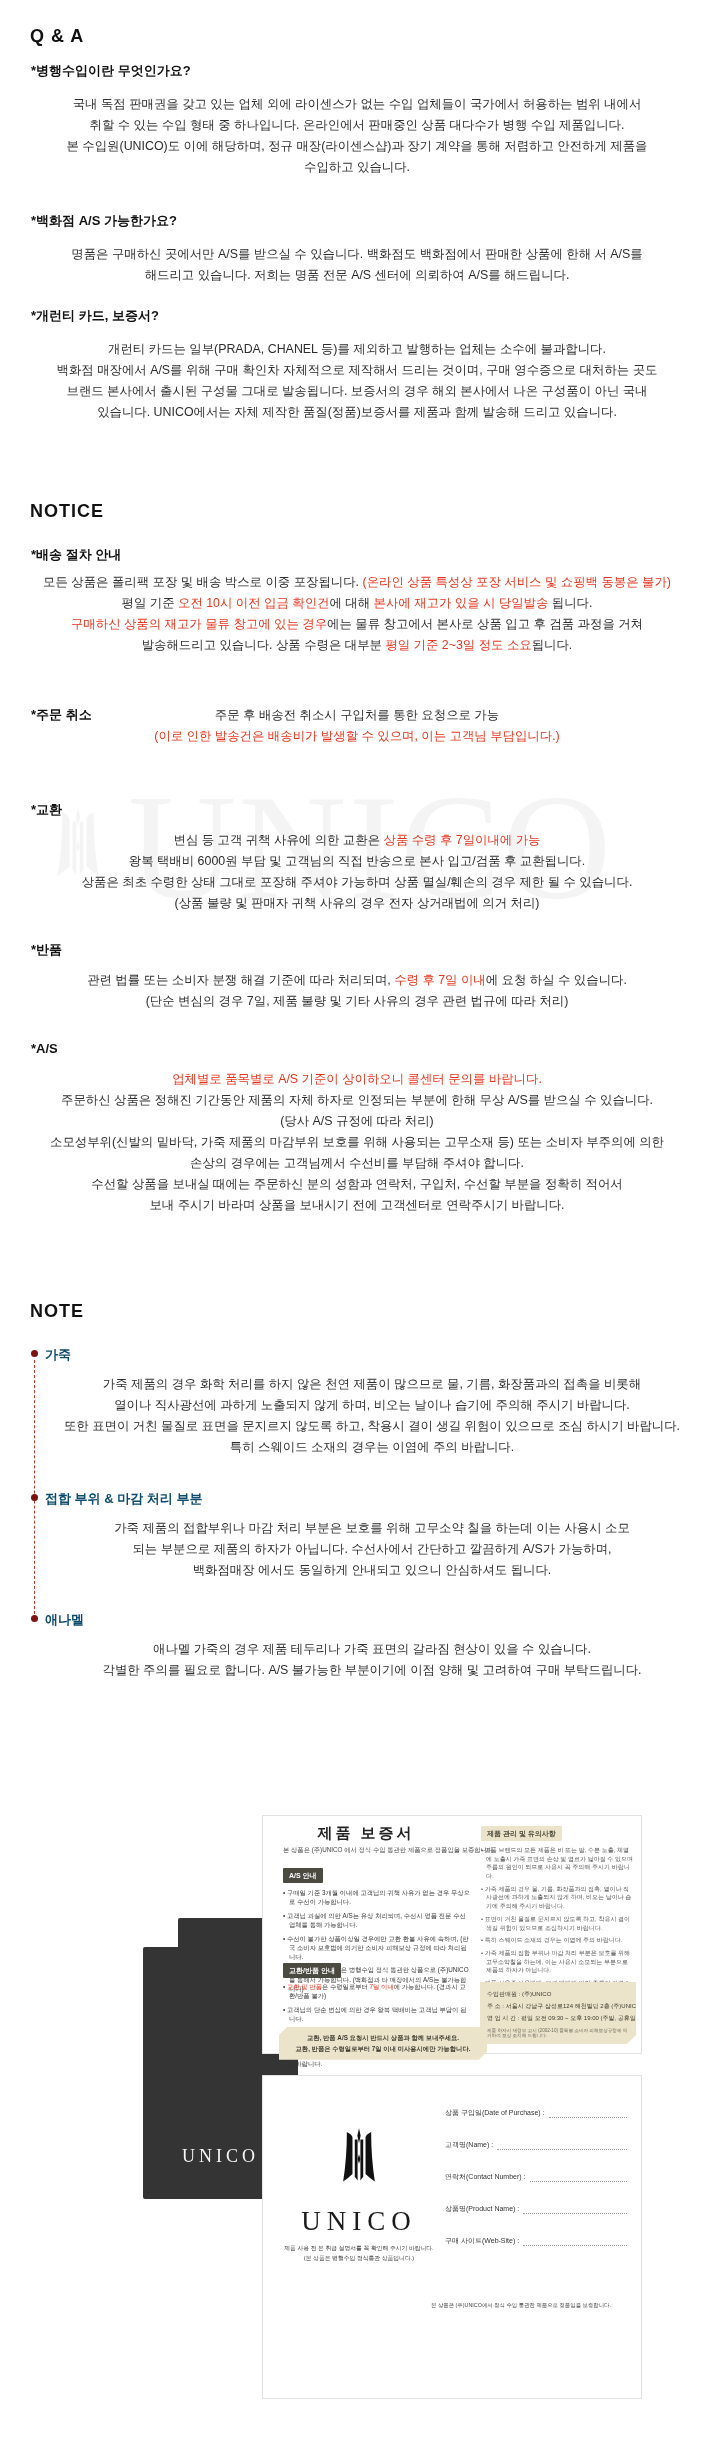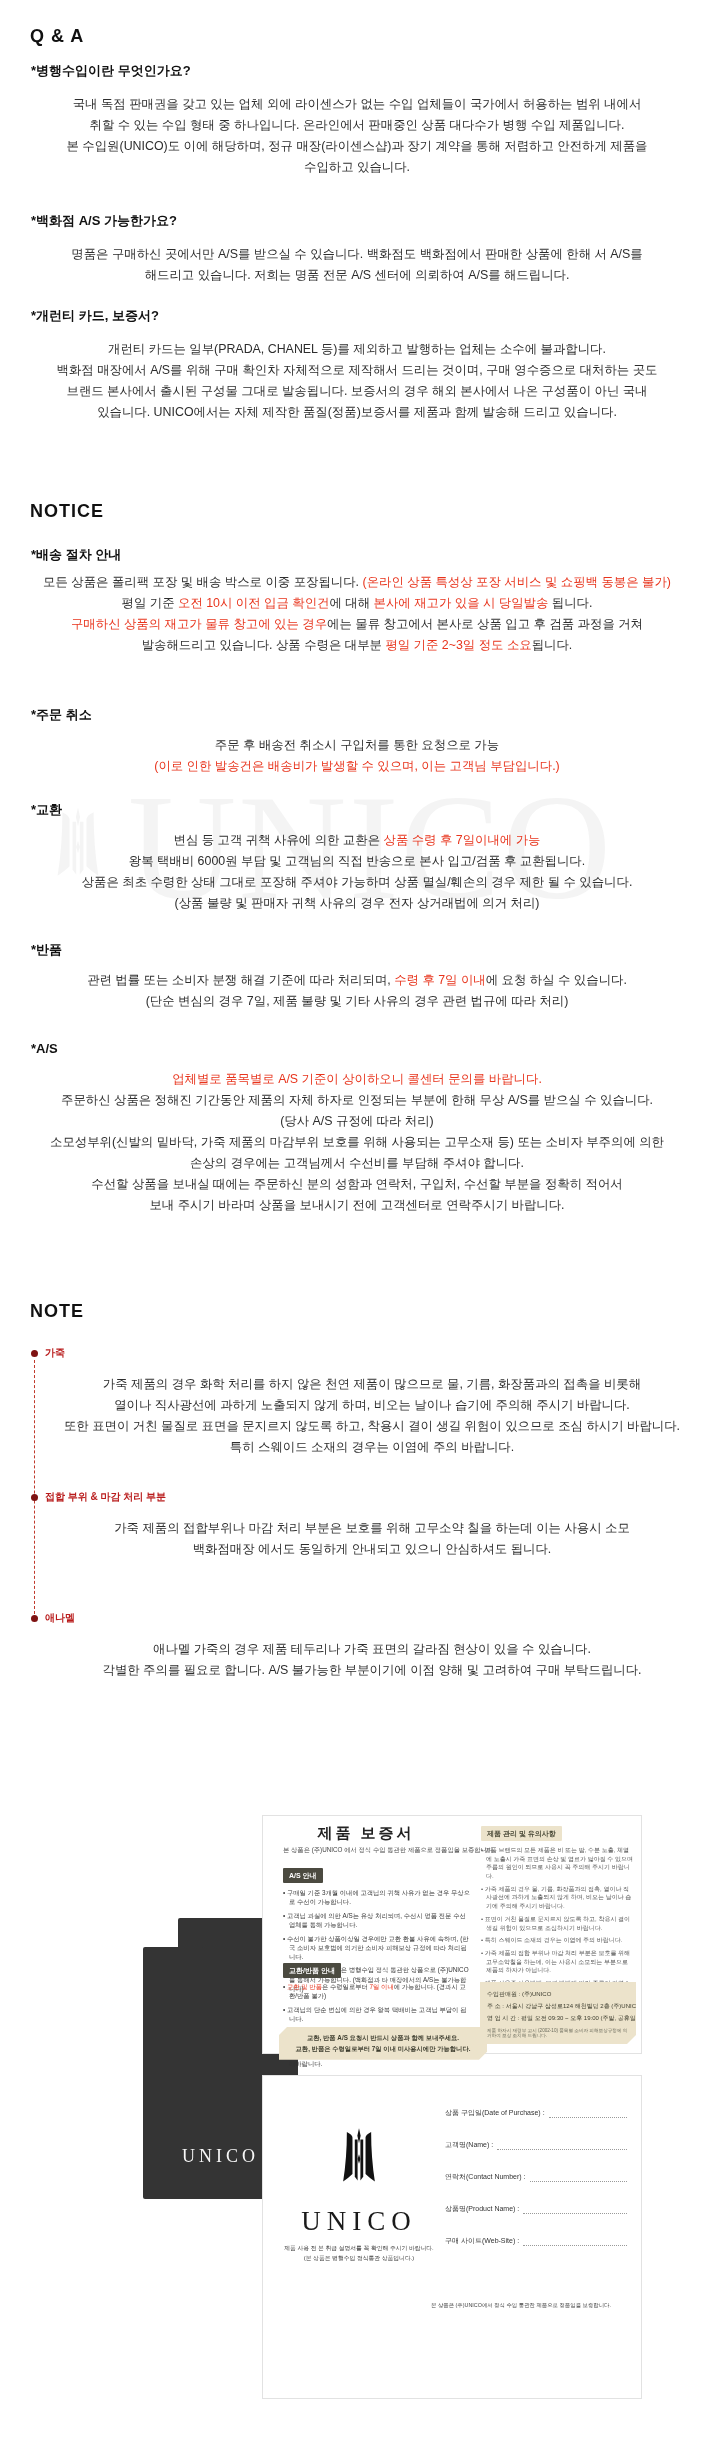--- a/index.html
+++ b/index.html
@@ -9,21 +9,21 @@
   .sec-heading{position:absolute;left:30px;font-size:18px;font-weight:600;letter-spacing:1px;color:#111;margin:0;}
   
   .q-title{position:absolute;left:31px;font-size:13px;font-weight:700;color:#111;}
   
   .body-lines{position:absolute;left:37px;width:640px;}
   .body-lines .line{font-size:12.4px;line-height:21px;color:#2d2d2d;white-space:nowrap;text-align:center;}
   span.k{color:inherit;}
   span.r{color:var(--red);}
   
   .note-dot{position:absolute;left:31px;width:7px;height:7px;border-radius:50%;background:#7e1212;}
-  .note-title{position:absolute;left:45px;font-size:10px;font-weight:700;color:#b91c1c;}
+  .note-title{position:absolute;left:45px;font-size:13px;font-weight:700;color:#0c4a6e;}
   .note-lines{left:52px;}
   .dash-line{position:absolute;left:34px;width:0;border-left:1px dashed #c0392b;}
   
   .watermark{position:absolute;left:42px;top:742px;display:flex;align-items:center;gap:14px;color:rgba(40,40,40,0.05);z-index:0;}
   .watermark .wm-text{font-family:"Liberation Serif","DejaVu Serif",serif;font-size:150px;line-height:210px;letter-spacing:2px;}
   .content{position:relative;z-index:1;}
   
   .card{position:absolute;background:#fff;border:1px solid #e2e2e2;}
   .wr-title{position:absolute;left:0;top:8px;width:206px;text-align:center;font-size:15px;font-weight:700;letter-spacing:3px;color:#222;}
   .wr-sub{position:absolute;left:20px;top:30px;font-size:6.3px;color:#444;}
@@ -95,21 +95,21 @@
 
   <h2 class="sec-heading" style="top:501px">NOTICE</h2>
   <div class="q-title" style="top:546px">*배송 절차 안내</div>
   <div class="body-lines" style="top:572px">
       <div class="line"><span class="k">모든 상품은 폴리팩 포장 및 배송 박스로 이중 포장됩니다. </span><span class="r">(온라인 상품 특성상 포장 서비스 및 쇼핑백 동봉은 불가)</span></div>
       <div class="line"><span class="k">평일 기준 </span><span class="r">오전 10시 이전 입금 확인건</span><span class="k">에 대해 </span><span class="r">본사에 재고가 있을 시 당일발송</span><span class="k"> 됩니다.</span></div>
       <div class="line"><span class="r">구매하신 상품의 재고가 물류 창고에 있는 경우</span><span class="k">에는 물류 창고에서 본사로 상품 입고 후 검품 과정을 거쳐</span></div>
       <div class="line"><span class="k">발송해드리고 있습니다. 상품 수령은 대부분 </span><span class="r">평일 기준 2~3일 정도 소요</span><span class="k">됩니다.</span></div>
     </div>
   <div class="q-title" style="top:706px">*주문 취소</div>
-  <div class="body-lines" style="top:735px">
+  <div class="body-lines" style="top:705px">
       <div class="line"><span class="k">주문 후 배송전 취소시 구입처를 통한 요청으로 가능</span></div>
       <div class="line"><span class="r">(이로 인한 발송건은 배송비가 발생할 수 있으며, 이는 고객님 부담입니다.)</span></div>
     </div>
   <div class="q-title" style="top:801px">*교환</div>
   <div class="body-lines" style="top:830px">
       <div class="line"><span class="k">변심 등 고객 귀책 사유에 의한 교환은 </span><span class="r">상품 수령 후 7일이내에 가능</span></div>
       <div class="line"><span class="k">왕복 택배비 6000원 부담 및 고객님의 직접 반송으로 본사 입고/검품 후 교환됩니다.</span></div>
       <div class="line"><span class="k">상품은 최초 수령한 상태 그대로 포장해 주셔야 가능하며 상품 멸실/훼손의 경우 제한 될 수 있습니다.</span></div>
       <div class="line"><span class="k">(상품 불량 및 판매자 귀책 사유의 경우 전자 상거래법에 의거 처리)</span></div>
     </div>
@@ -136,20 +136,21 @@
   <div class="body-lines note-lines" style="top:1374px">
       <div class="line"><span class="k">가죽 제품의 경우 화학 처리를 하지 않은 천연 제품이 많으므로 물, 기름, 화장품과의 접촉을 비롯해</span></div>
       <div class="line"><span class="k">열이나 직사광선에 과하게 노출되지 않게 하며, 비오는 날이나 습기에 주의해 주시기 바랍니다.</span></div>
       <div class="line"><span class="k">또한 표면이 거친 물질로 표면을 문지르지 않도록 하고, 착용시 결이 생길 위험이 있으므로 조심 하시기 바랍니다.</span></div>
       <div class="line"><span class="k">특히 스웨이드 소재의 경우는 이염에 주의 바랍니다.</span></div>
     </div>
   <div class="note-dot" style="top:1494px"></div>
   <div class="note-title" style="top:1490px">접합 부위 &amp; 마감 처리 부분</div>
   <div class="body-lines note-lines" style="top:1518px">
       <div class="line"><span class="k">가죽 제품의 접합부위나 마감 처리 부분은 보호를 위해 고무소약 칠을 하는데 이는 사용시 소모</span></div>
+      <div class="line"><span class="k">되는 부분으로 제품의 하자가 아닙니다. 수선사에서 간단하고 깔끔하게 A/S가 가능하며,</span></div>
       <div class="line"><span class="k">백화점매장 에서도 동일하게 안내되고 있으니 안심하셔도 됩니다.</span></div>
     </div>
   <div class="note-dot" style="top:1615px"></div>
   <div class="note-title" style="top:1611px">애나멜</div>
   <div class="body-lines note-lines" style="top:1639px">
       <div class="line"><span class="k">애나멜 가죽의 경우 제품 테두리나 가죽 표면의 갈라짐 현상이 있을 수 있습니다.</span></div>
       <div class="line"><span class="k">각별한 주의를 필요로 합니다. A/S 불가능한 부분이기에 이점 양해 및 고려하여 구매 부탁드립니다.</span></div>
     </div>
 
   <div class="env" style="left:178px;top:1918px;width:120px;height:281px;border-radius:2px"></div>

